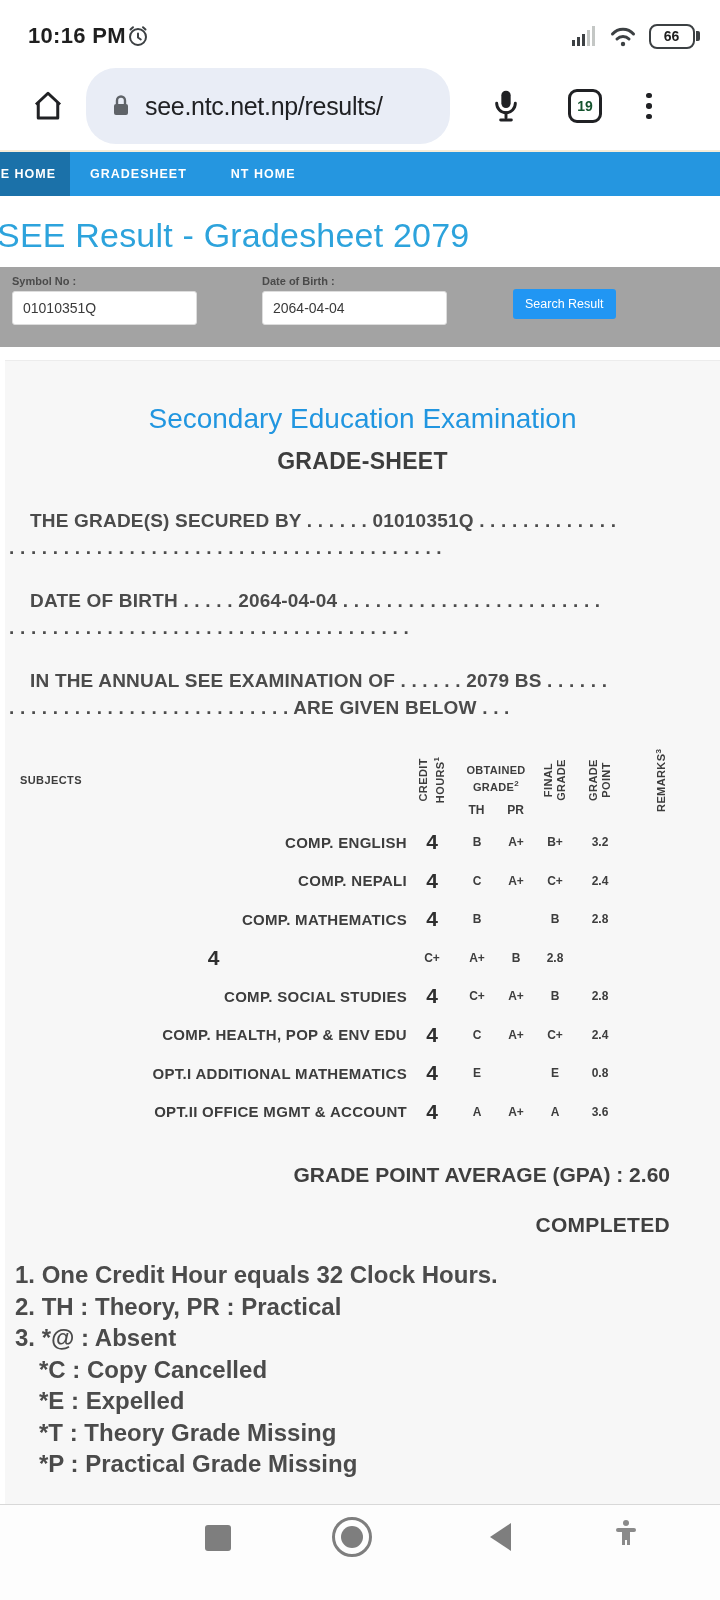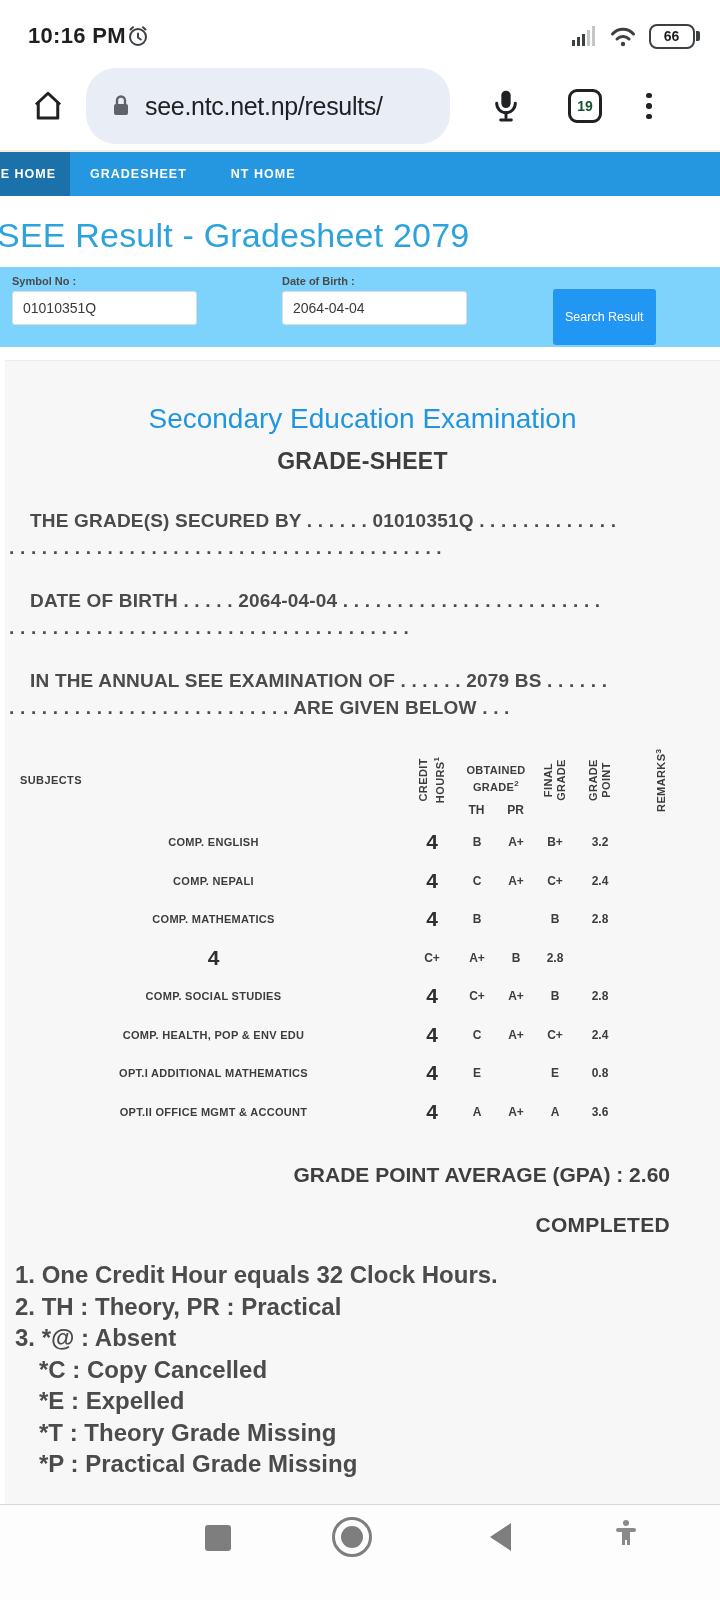--- a/index.html
+++ b/index.html
@@ -34,30 +34,30 @@
   .navbar { height:46px; background:#2596e0; border-top:2px solid #f6ecd9;
     display:flex; align-items:stretch; overflow:hidden; }
   .nav-item { color:#ffffff; font-size:12.5px; font-weight:bold; letter-spacing:1px;
     padding:15px 24px 0 20px; white-space:nowrap; cursor:pointer; }
   .nav-item.active { background:#1b71a9; margin-left:-38px; padding-right:14px; }
 
   
   .page-title { font-size:34px; color:#2da3dc; margin:20px 0 0 -3px; letter-spacing:0.2px; }
 
   
-  .form-strip { margin-top:12px; background:#7dd3fc; height:80px; display:flex; align-items:flex-start;
-    padding-top:8px;gap:20px; }
+  .form-strip { margin-top:12px; background:#a3a3a3; height:80px; display:flex; align-items:flex-start;
+    padding-top:8px; }
   .fgroup { display:flex; flex-direction:column; }
   .fgroup.sym { margin-left:12px; }
   .fgroup.dob { margin-left:65px; }
   .flabel { font-size:11px; font-weight:bold; color:#4a4a4a; margin-bottom:4px; }
   .finput { width:185px; height:34px; background:#ffffff; border:1px solid #dddddd; border-radius:3px;
     padding-left:10px; font-size:14px; color:#3a3a3a; font-family:"Liberation Sans", sans-serif; }
   .search-btn { margin-left:66px; margin-top:14px; background:#2196f3; color:#ffffff; border:none;
-    border-radius:3px; font-size:12.5px; padding:21px 12px; font-family:"Liberation Sans", sans-serif; cursor:pointer; }
+    border-radius:3px; font-size:12.5px; padding:8px 12px; font-family:"Liberation Sans", sans-serif; cursor:pointer; }
 
   
   .card { margin:13px 0 0 5px; width:715px; background:#f7f7f7; border-top:1px solid #ececec;
     padding-bottom:26px; }
   .exam-title { text-align:center; font-size:28px; color:#2196e0; margin-top:42px; }
   .sheet-title { text-align:center; font-size:23px; font-weight:bold; color:#3d3d3d; margin-top:13px;
     letter-spacing:0.3px; }
   .para { margin-top:26px; font-size:19px; font-weight:bold; color:#4b4b4b; line-height:27px;
     white-space:nowrap; overflow:hidden; letter-spacing:0.2px; }
   .para.first { margin-top:32px; }
@@ -78,21 +78,21 @@
   .rot.w-wide { width:84px; }
   .og-cell { grid-column:3 / 5; display:flex; flex-direction:column; justify-content:flex-end;
     align-items:center; height:86px; padding-bottom:6px; }
   .og-label { width:78px; text-align:center; font-size:11px; font-weight:bold; color:#3d3d3d;
     line-height:13px; letter-spacing:0.3px; }
   .og-sub { display:flex; width:78px; margin-top:9px; }
   .og-sub span { flex:1; text-align:center; font-size:12px; font-weight:bold; color:#3d3d3d; }
   sup { font-size:8px; }
   .trow { height:38.5px; }
   .cell { text-align:center; font-size:12px; font-weight:bold; color:#3d3d3d; }
-  .cell.subject { text-align:center; font-size:11px; letter-spacing:0.3px; }
+  .cell.subject { text-align:right; font-size:15px; letter-spacing:0.3px; }
   .cell.credit { font-size:21px; color:#2f2f2f; }
 
   
   .gpa-line { margin-top:32px; text-align:right; padding-right:50px; font-size:21px; font-weight:bold;
     color:#3f3f3f; }
   .status-line { margin-top:26px; text-align:right; padding-right:50px; font-size:21px; font-weight:bold;
     color:#3f3f3f; letter-spacing:0.3px; }
   .notes { margin-top:22px; }
   .note-line { font-size:24px; font-weight:bold; color:#4b4b4b; line-height:31.5px; padding-left:10px; }
   .note-line.indent { padding-left:34px; }

